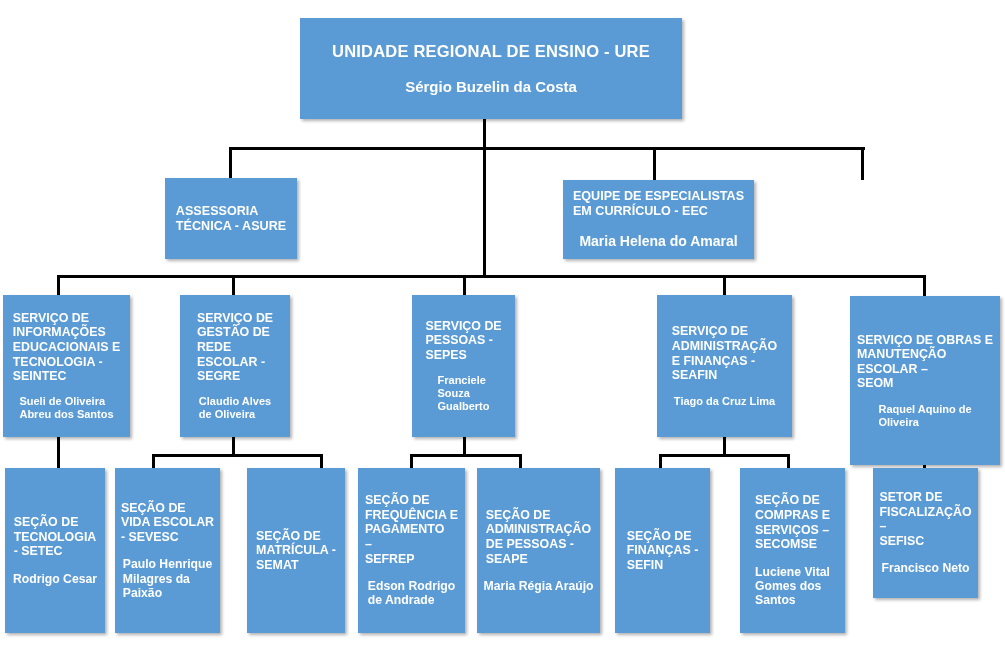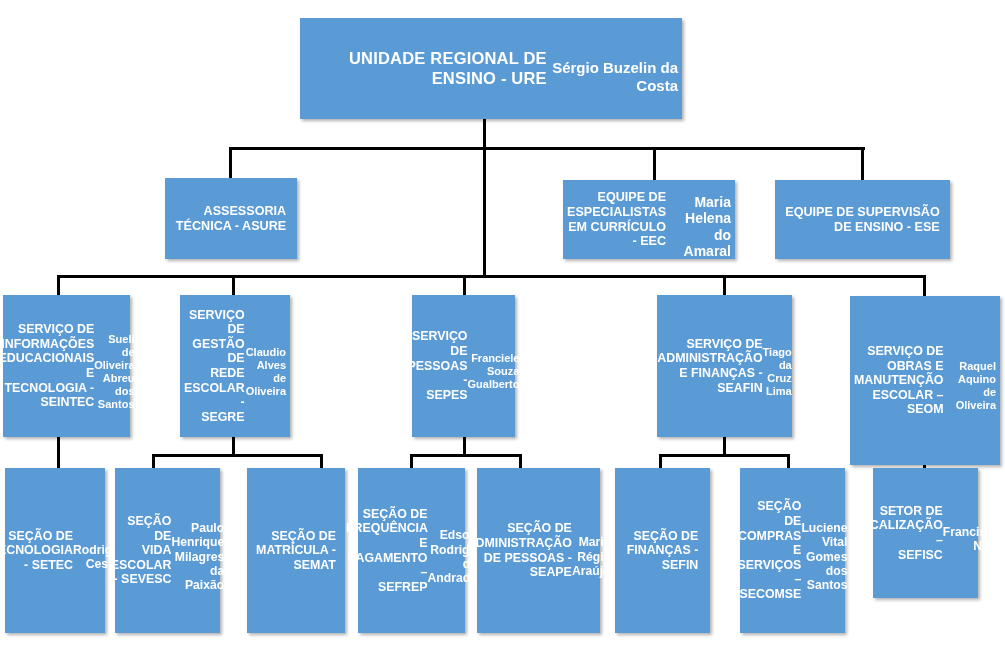--- a/index.html
+++ b/index.html
@@ -16,23 +16,23 @@
     height: 668px;
     background: #ffffff;
     overflow: hidden;
   }
   .node {
     position: absolute;
     box-sizing: border-box;
     background: #5b9bd5;
     color: #ffffff;
     font-weight: bold;
-    text-align: right;
+    text-align: left;
     display: flex;
-    flex-direction: row;
+    flex-direction: column;
     align-items: center;
     justify-content: center;
     line-height: 1.18;
     padding: 3px 4px;
     box-shadow: 2px 2px 3px rgba(0,0,0,0.30);
     z-index: 2;
   }
   .node .title {
     display: block;
     white-space: pre-line;
@@ -108,31 +108,26 @@
     <span class="title">UNIDADE REGIONAL DE ENSINO - URE</span>
     <span class="person">Sérgio Buzelin da Costa</span>
   </div>
 
   <div class="node lvl-2 no-person" style="left:165px; top:178px; width:132px; height:81px;">
     <span class="title">ASSESSORIA
 TÉCNICA - ASURE</span>
 
   </div>
 
-  <div class="node lvl-2" style="left:563px; top:180px; width:172px; height:79px;">
+  <div class="node lvl-2" style="left:563px; top:180px; width:191px; height:79px;">
     <span class="title">EQUIPE DE ESPECIALISTAS
 EM CURRÍCULO - EEC</span>
     <span class="person">Maria Helena do Amaral</span>
   </div>
 
-  <div class="node lvl-2 no-person" style="left:775px; top:180px; width:175px; height:79px;">
-    <span class="title">EQUIPE DE SUPERVISÃO
-DE ENSINO - ESE</span>
-
-  </div>
 
   <div class="node lvl-3" style="left:3px; top:295px; width:127px; height:142px;">
     <span class="title">SERVIÇO DE
 INFORMAÇÕES
 EDUCACIONAIS E
 TECNOLOGIA -
 SEINTEC</span>
     <span class="person">Sueli de Oliveira
 Abreu dos Santos</span>
   </div>

